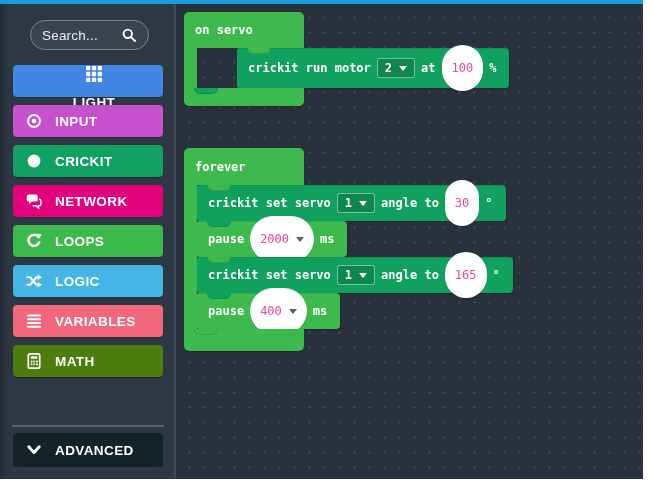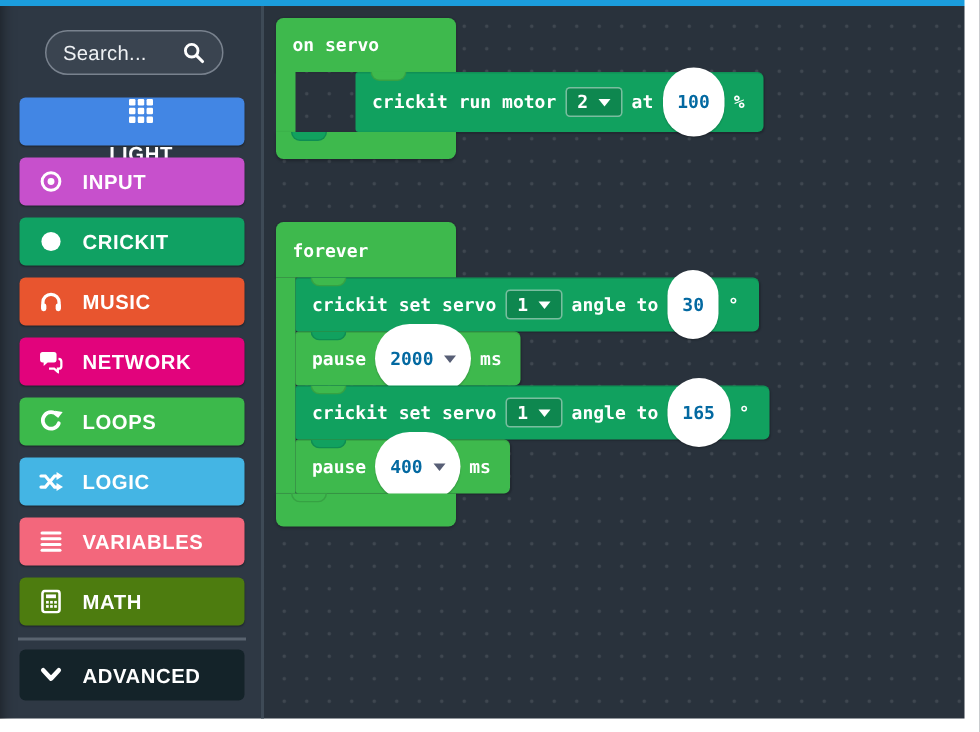--- a/index.html
+++ b/index.html
@@ -58,21 +58,21 @@
   .dd { display:inline-flex; align-items:center; gap:7px; background:rgba(0,0,0,0.16);
         border:1px solid rgba(255,255,255,0.45); border-radius:3px;
         padding:2px 7px; cursor:pointer; }
   .tri { width:0; height:0; border-left:4px solid transparent; border-right:4px solid transparent; }
   .tri-white { border-top:5px solid #ffffff; }
   .tri-dark  { border-top:5px solid #575e75; }
 
   .pill { display:inline-flex; align-items:center; gap:7px; background:#ffffff;
           border-radius:999px; padding:16px 10px; cursor:pointer;
           font-family:"DejaVu Sans Mono","Liberation Mono",monospace;
-          font-size:12px; font-weight:700; color:#0369a1; box-shadow:0 1px 1px rgba(0,0,0,0.2); }
+          font-size:12px; font-weight:400; color:#ec4899; box-shadow:0 1px 1px rgba(0,0,0,0.2); }
 </style>
 </head>
 <body>
 
 <div class="app">
 
   <div class="topbar" style="background-color: rgb(27, 157, 221);"></div>
 
   <div class="sidebar">
 
@@ -117,30 +117,20 @@
 
       <div class="cat" style="background-color: rgb(16, 161, 99);">
         <span class="cicon">
           <svg viewBox="0 0 16 16">
               <circle cx="8" cy="8" r="6.4" fill="#fff"></circle>
             </svg>
         </span>
         <span class="clabel">CRICKIT</span>
       </div>
 
-      <div class="cat" style="background-color: rgb(232, 85, 47);">
-        <span class="cicon">
-          <svg viewBox="0 0 16 16">
-              <path d="M2.6 12 V8.6 a5.4 5.4 0 0 1 10.8 0 V12" fill="none" stroke="#fff" stroke-width="2.2" stroke-linecap="round"></path>
-              <rect x="1.4" y="9.3" width="3.5" height="5.2" rx="1.6" fill="#fff"></rect>
-              <rect x="11.1" y="9.3" width="3.5" height="5.2" rx="1.6" fill="#fff"></rect>
-            </svg>
-        </span>
-        <span class="clabel">MUSIC</span>
-      </div>
 
       <div class="cat" style="background-color: rgb(226, 3, 124);">
         <span class="cicon">
           <svg viewBox="0 0 16 16">
               <path d="M2.4 1.6 h7.6 a1.7 1.7 0 0 1 1.7 1.7 v3.6 a1.7 1.7 0 0 1 -1.7 1.7 h-4.2 l-2.7 2.4 v-2.4 h-0.7 a1.7 1.7 0 0 1 -1.7 -1.7 v-3.6 a1.7 1.7 0 0 1 1.7 -1.7 z" fill="#fff"></path>
               <path d="M13 6.2 a1.9 1.9 0 0 1 1.9 1.9 v3 a1.7 1.7 0 0 1 -1.7 1.7 h-0.6 v2.2 l-2.5 -2.2 h-3.4" fill="none" stroke="#fff" stroke-width="1.5"></path>
             </svg>
         </span>
         <span class="clabel">NETWORK</span>
       </div>

